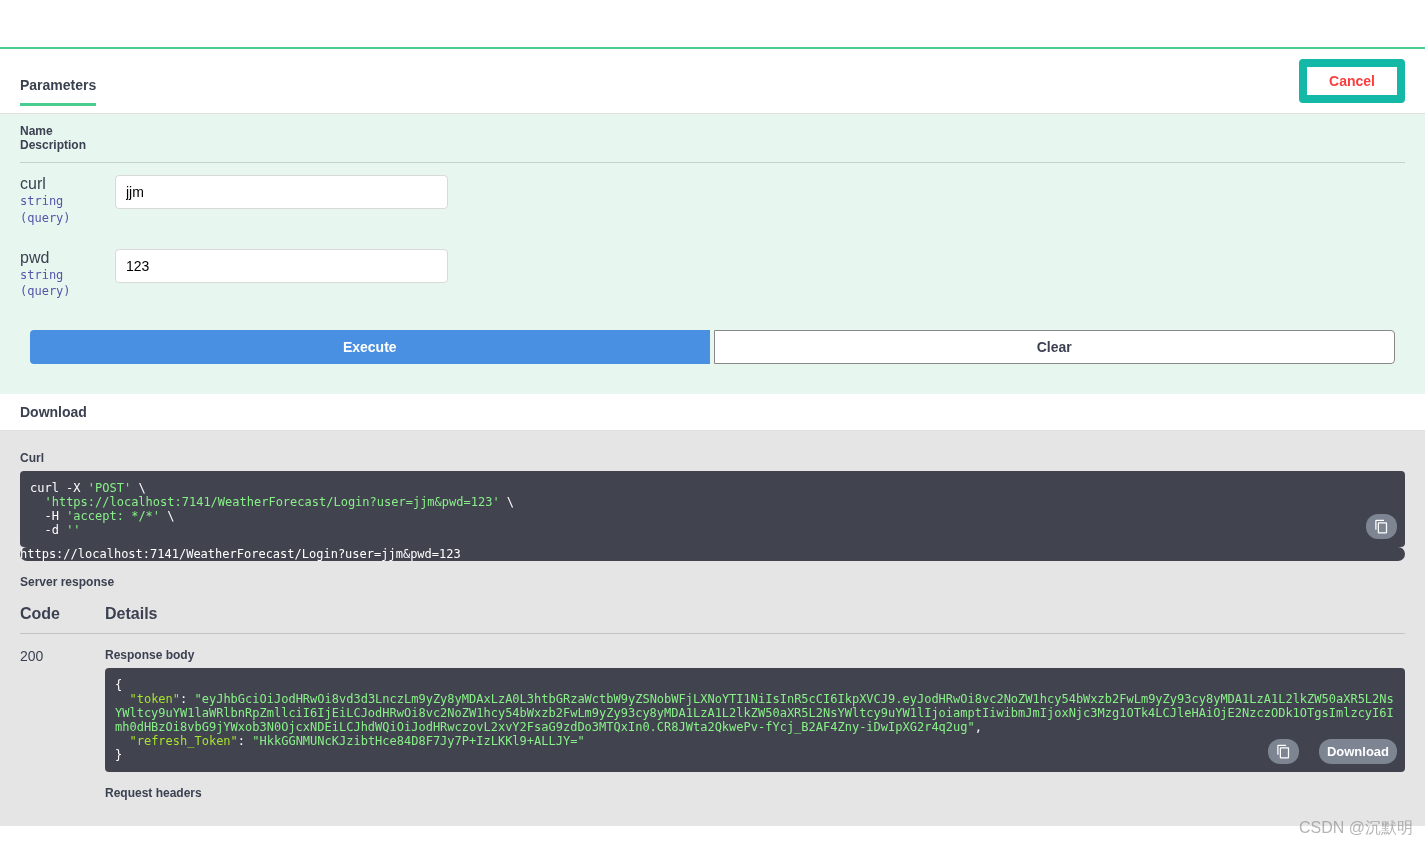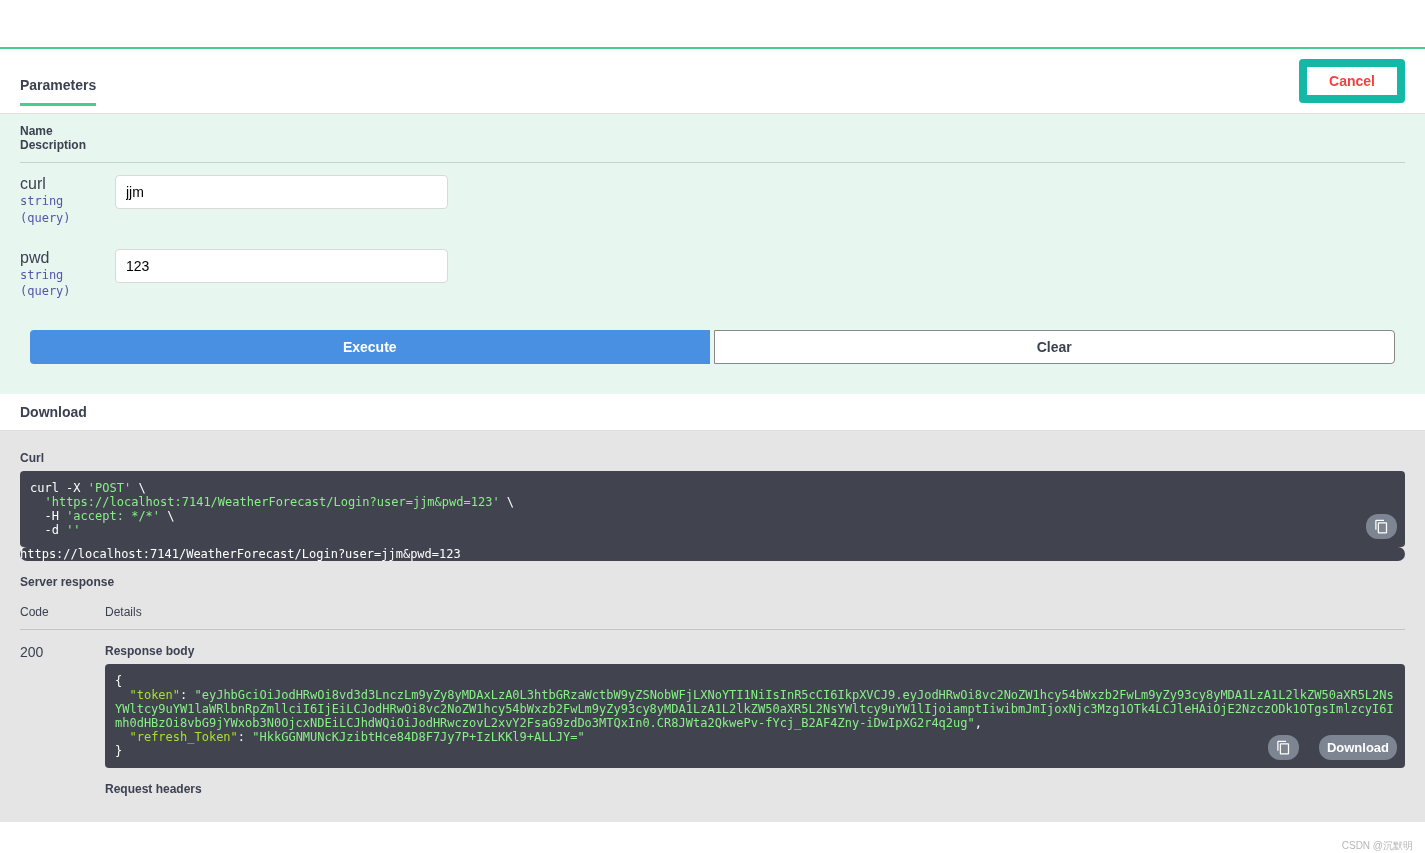--- a/index.html
+++ b/index.html
@@ -137,22 +137,22 @@
       background: #41444e;
       color: #fff;
       border-radius: 8px;
       font-family: Consolas, monospace;
       font-size: 12px;
     }
     .resp-table-header {
       display: flex;
       padding: 10px 0;
       border-bottom: 1px solid rgba(59,65,81,0.2);
-      font-weight: 400;
-      font-size: 12px;
+      font-weight: 700;
+      font-size: 16px;
     }
     .col-code { width: 85px; flex-shrink: 0; }
     .col-details { flex: 1; }
     .resp-row { display: flex; padding: 14px 0 0; align-items: flex-start; }
     .resp-code { width: 85px; flex-shrink: 0; font-size: 14px; color: #3b4151; }
     .resp-details { flex: 1; }
     .copy-icon, .download-btn {
       position: absolute;
       bottom: 8px;
       background: #7d8492;
@@ -165,23 +165,23 @@
       font-weight: 600;
       display: flex;
       align-items: center;
     }
     .copy-icon { right: 8px; }
     .copy-icon-json { right: 106px; }
     .download-btn { right: 8px; }
     .copy-icon svg, .copy-icon-json svg { width: 15px; height: 15px; fill: #fff; }
     .watermark {
       position: fixed;
-      bottom: 0;
+      bottom: 14px;
       right: 12px;
-      font-size: 10px;
+      font-size: 16px;
       color: rgba(120,120,120,0.55);
       pointer-events: none;
     }
   </style>
 </head>
 <body>
 
 <div class="panel">
   <div class="tab-header">
     <div class="tab-active">Parameters</div>

